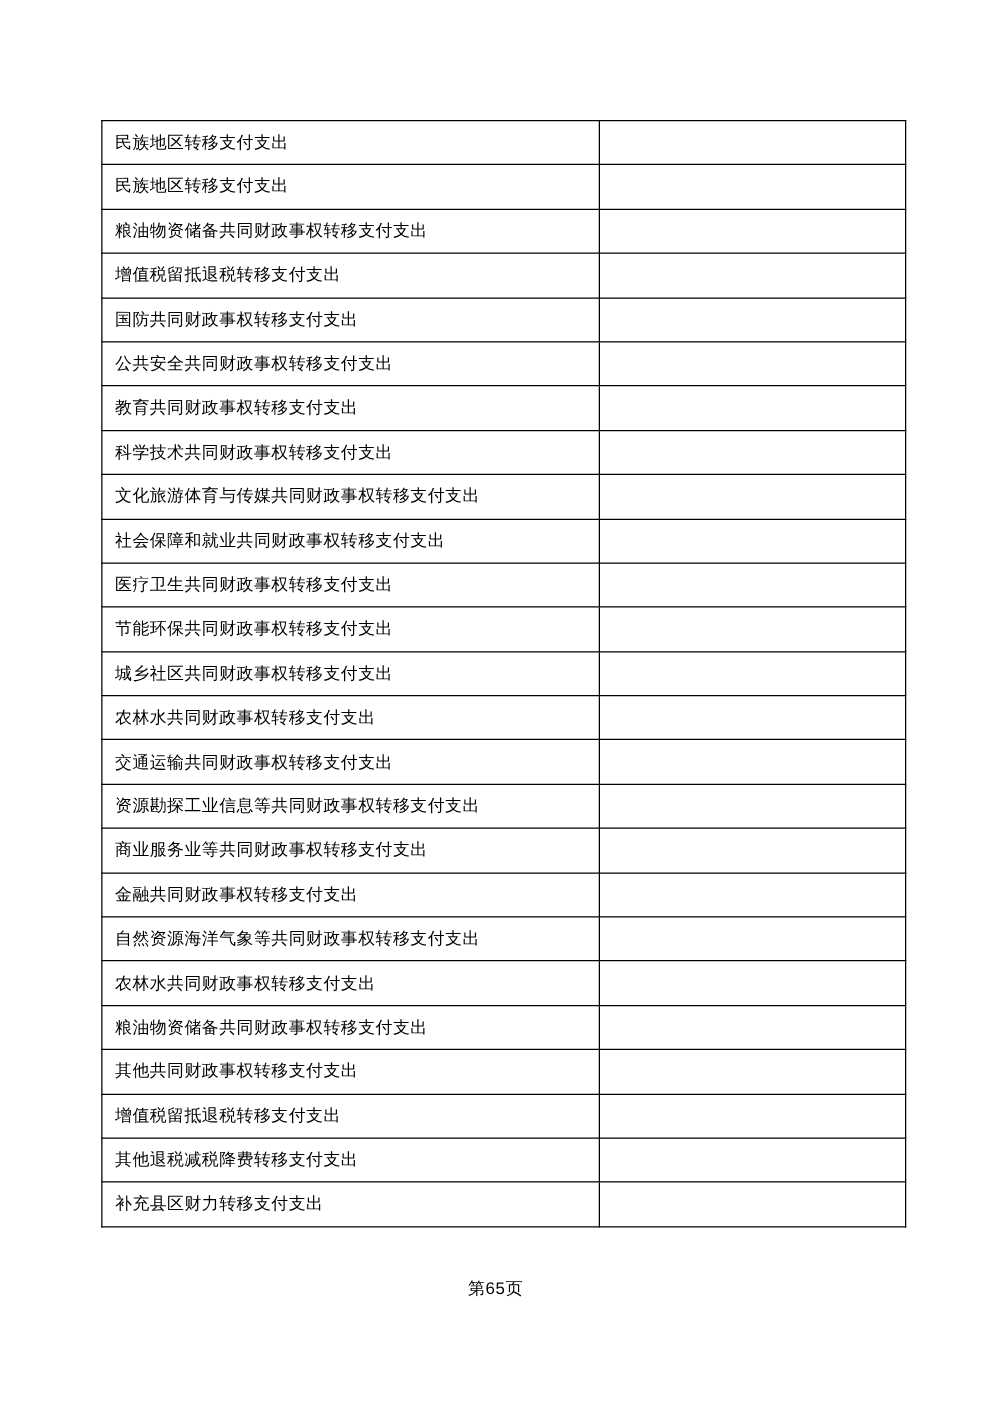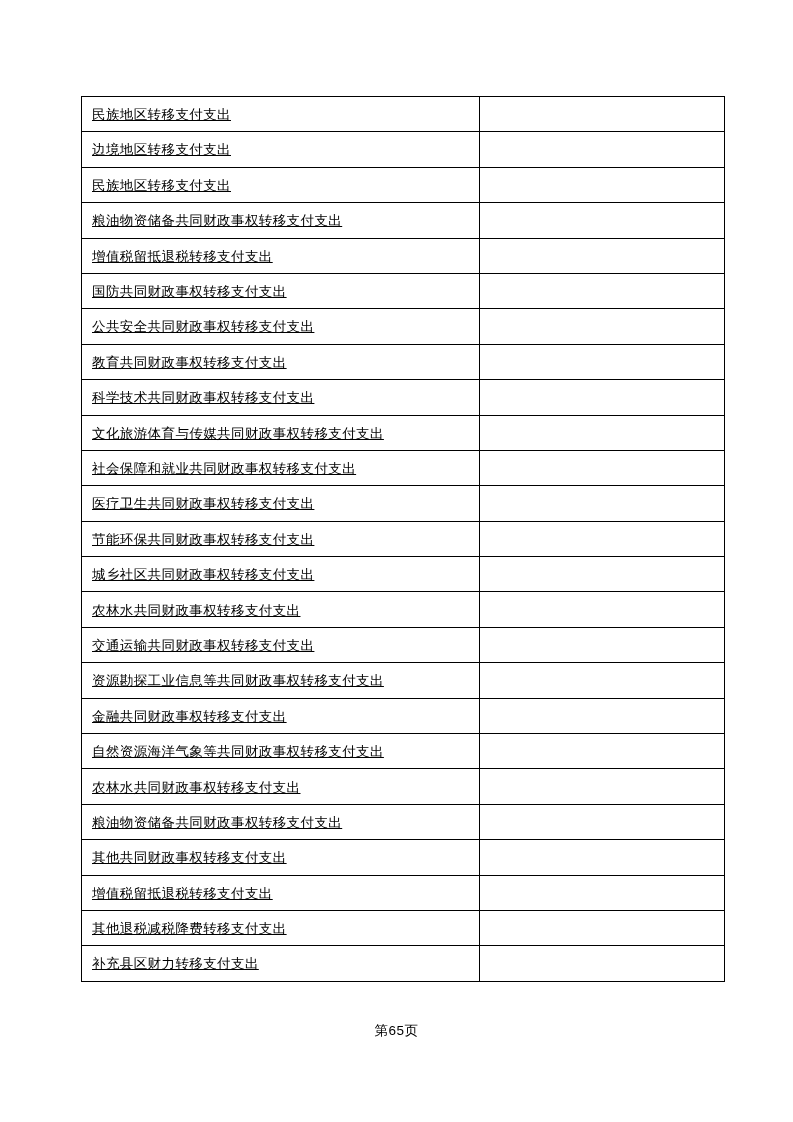--- a/index.html
+++ b/index.html
@@ -37,21 +37,20 @@
   table.doc-table td {
     border: 1px solid #000000;
     height: 34.4px;
     padding: 0 0 0 10px;
     vertical-align: middle;
     font-size: 13.5px;
     line-height: 1.2;
     letter-spacing: 0.4px;
     font-family: "DejaVu Serif", "Liberation Serif", serif;
     font-weight: 400;
-    text-decoration: underline;
   }
   table.doc-table td.label-cell {
     width: 387px;
   }
   table.doc-table td.value-cell {
     width: 244px;
     padding: 0;
   }
   .page-footer {
     position: absolute;
@@ -67,24 +66,20 @@
 </head>
 <body>
 
 <div class="page">
 
   <div class="table-wrap">
     <table class="doc-table">
       <tbody>
           <tr>
             <td class="label-cell">民族地区转移支付支出</td>
-            <td class="value-cell"></td>
-          </tr>
-          <tr>
-            <td class="label-cell">边境地区转移支付支出</td>
             <td class="value-cell"></td>
           </tr>
           <tr>
             <td class="label-cell">民族地区转移支付支出</td>
             <td class="value-cell"></td>
           </tr>
           <tr>
             <td class="label-cell">粮油物资储备共同财政事权转移支付支出</td>
             <td class="value-cell"></td>
           </tr>
@@ -134,20 +129,24 @@
           </tr>
           <tr>
             <td class="label-cell">交通运输共同财政事权转移支付支出</td>
             <td class="value-cell"></td>
           </tr>
           <tr>
             <td class="label-cell">资源勘探工业信息等共同财政事权转移支付支出</td>
             <td class="value-cell"></td>
           </tr>
           <tr>
+            <td class="label-cell">商业服务业等共同财政事权转移支付支出</td>
+            <td class="value-cell"></td>
+          </tr>
+          <tr>
             <td class="label-cell">金融共同财政事权转移支付支出</td>
             <td class="value-cell"></td>
           </tr>
           <tr>
             <td class="label-cell">自然资源海洋气象等共同财政事权转移支付支出</td>
             <td class="value-cell"></td>
           </tr>
           <tr>
             <td class="label-cell">农林水共同财政事权转移支付支出</td>
             <td class="value-cell"></td>

